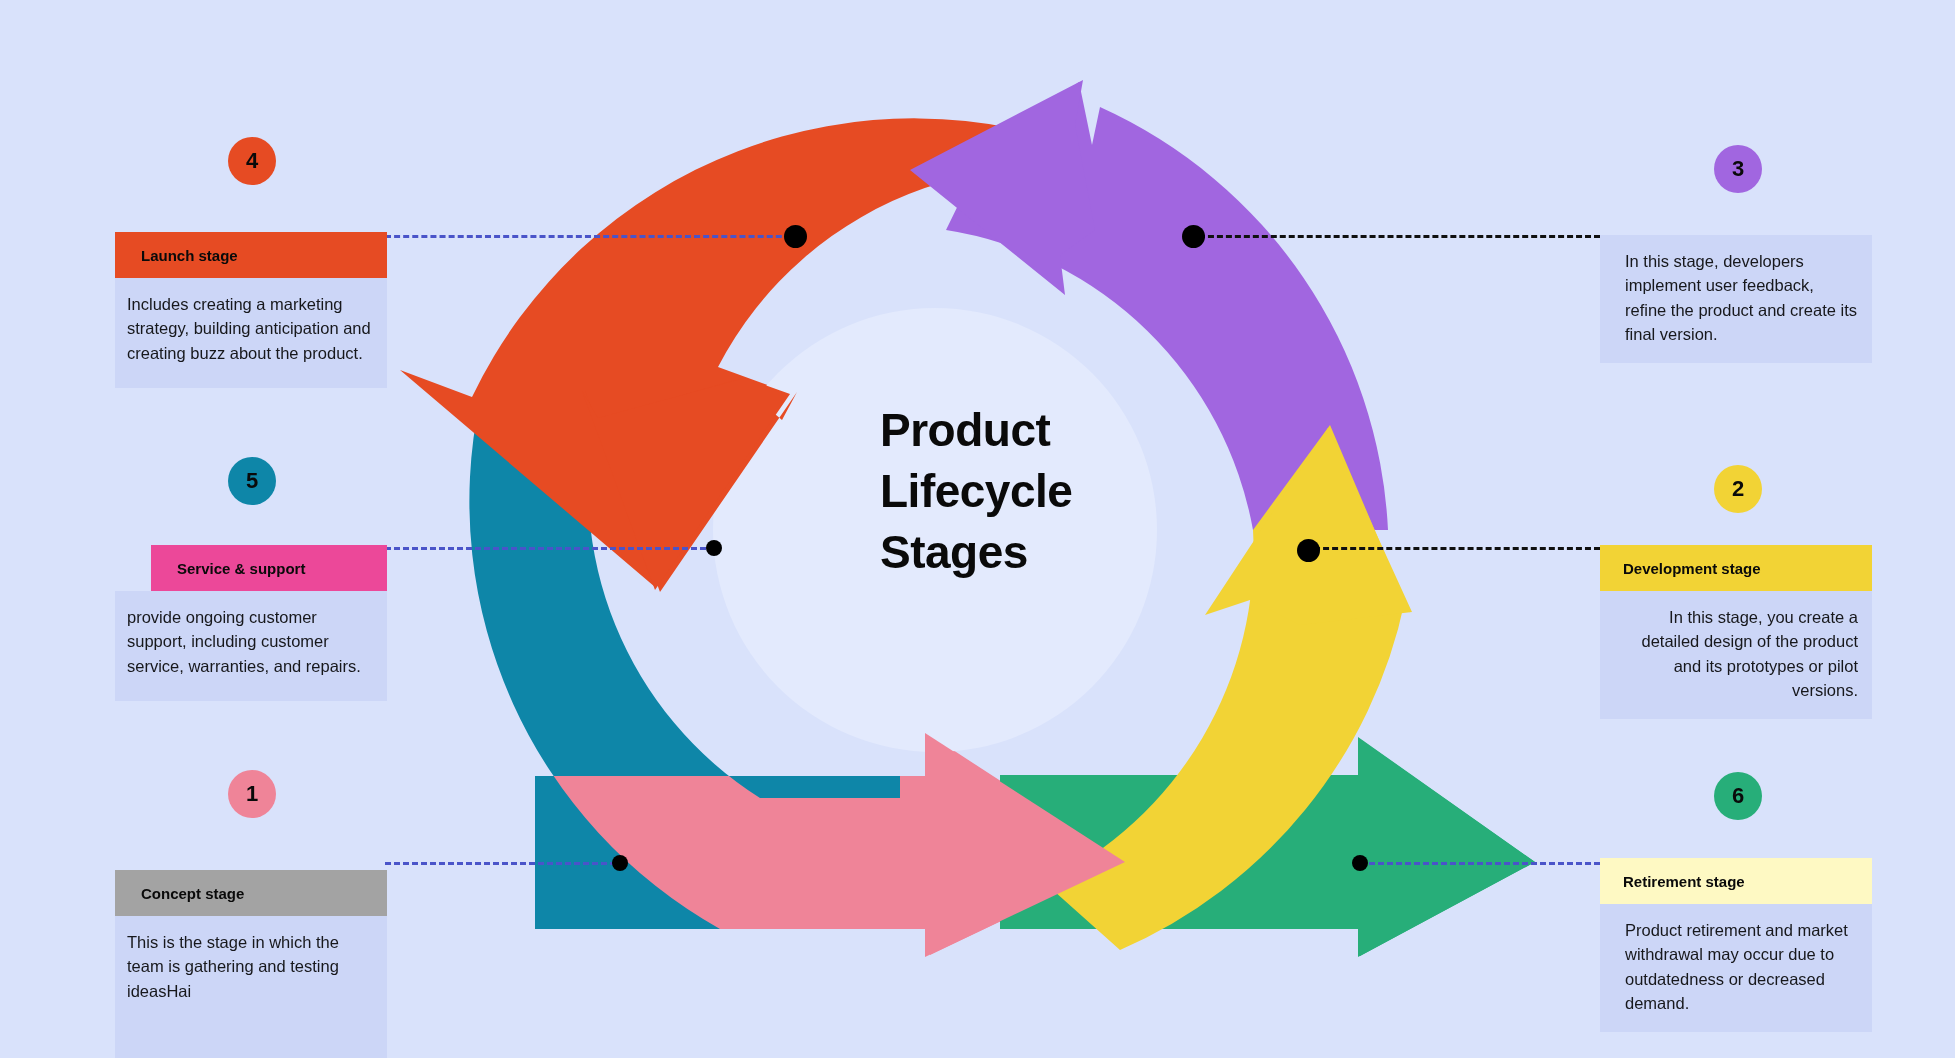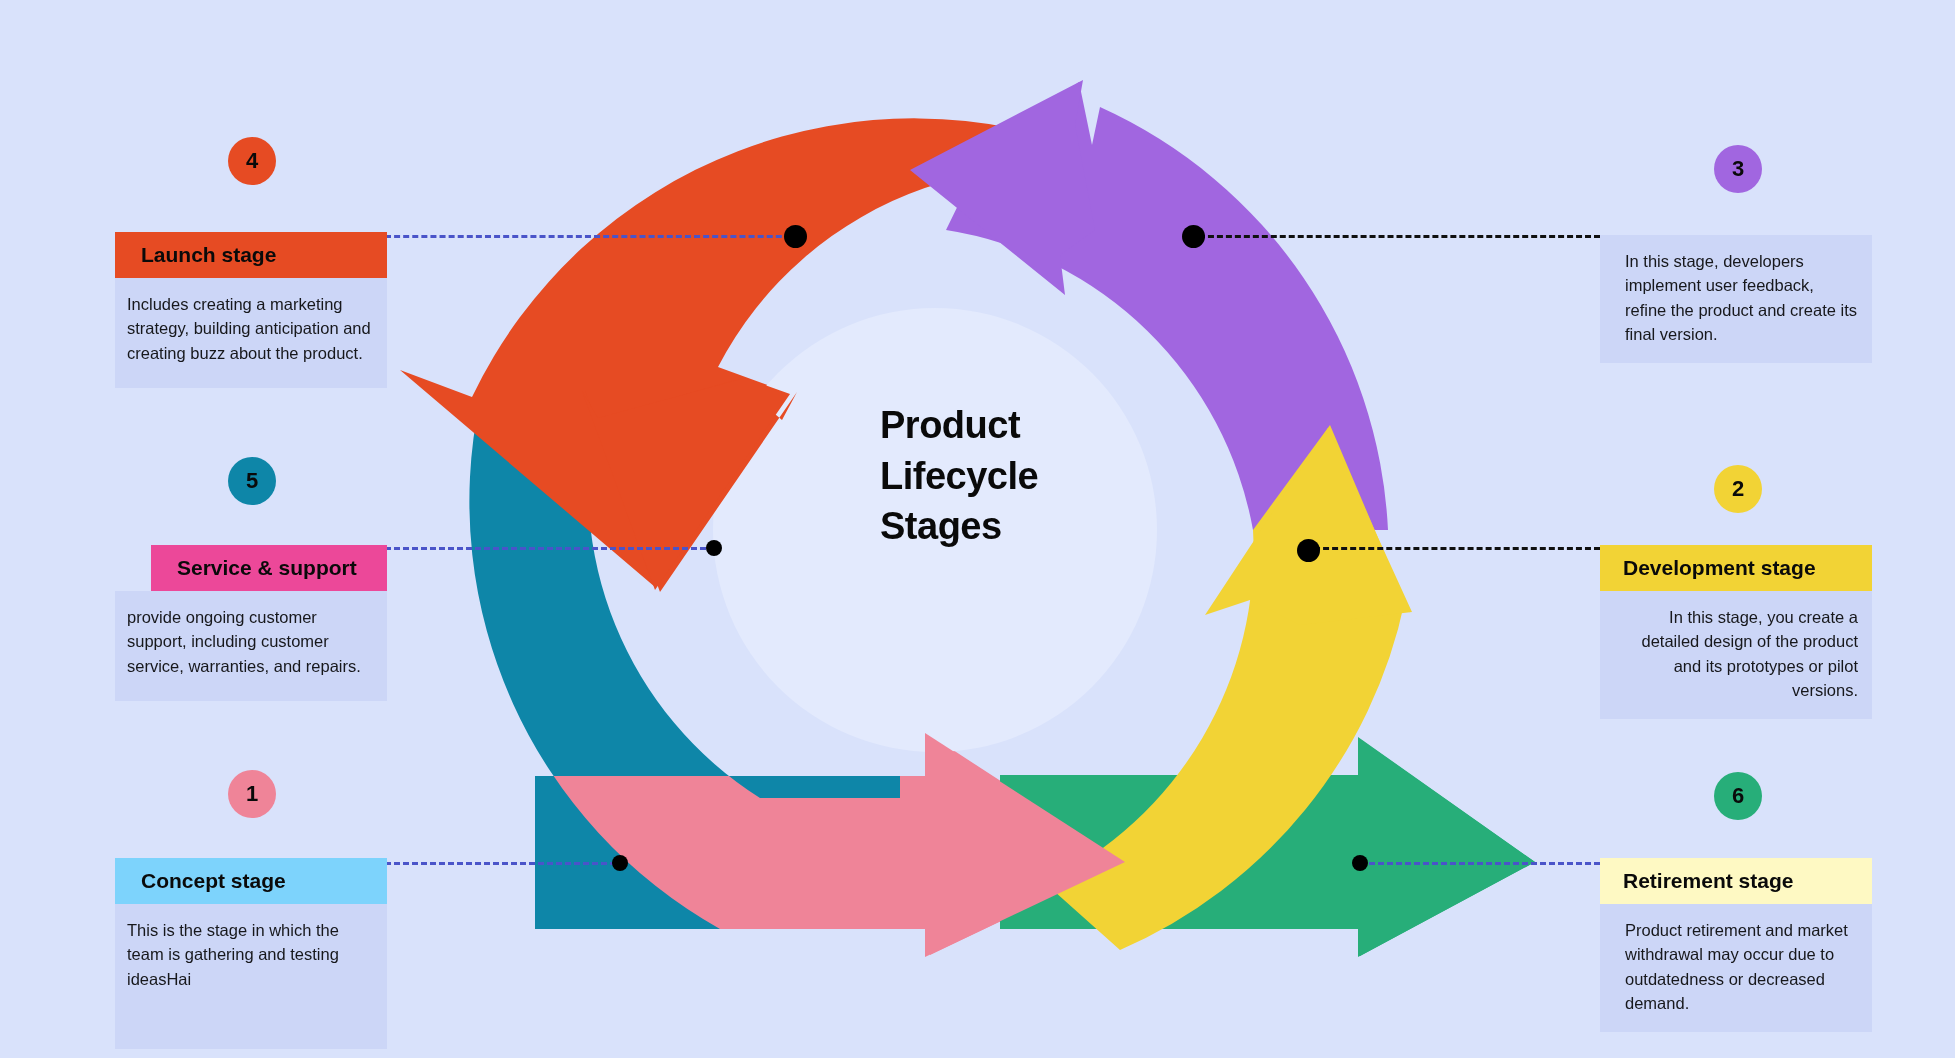--- a/index.html
+++ b/index.html
@@ -13,33 +13,33 @@
   #stage{position:absolute;left:0;top:0;width:1955px;height:1058px;}
 
   
   #ring{position:absolute;left:0;top:0;width:1955px;height:1058px;}
 
   
   .center-title{
     position:absolute;
     left:880px;top:400px;
     width:260px;
-    font-size:38px;
+    font-size:46px;
     font-weight:bold;
     line-height:1.33;
     color:#0a0a0a;
     letter-spacing:-0.5px;
   }
 
   
   .card{position:absolute;width:272px;}
   .card .hdr{
     height:46px;
     display:flex;align-items:center;
-    font-size:21px;font-weight:bold;color:#0a0a0a;
+    font-size:15px;font-weight:bold;color:#0a0a0a;
     box-sizing:border-box;
   }
   .card .body{
     background:#ccd6f7;
     font-size:16.5px;line-height:1.48;color:#17181c;
     box-sizing:border-box;
     padding:14px 14px 16px 14px;
   }
   .card.left .hdr{padding-left:26px;}
   .card.left .body{padding-left:12px;min-height:110px;}
@@ -156,21 +156,21 @@
     <div class="hdr" style="background:#ec4899;margin-left:36px;">
       <span>Service &amp; support</span>
     </div>
     <div class="body">   provide ongoing customer support, including customer service, warranties, and repairs.</div>
   </div>
 
   <div class="badge" style="left:228px;top:770px;background:#ef8498;">
     <span>1</span>
   </div>
   <div class="card left" style="left:115px;top:858px;">
-    <div class="hdr" style="background:#7dd3fc;">
+    <div class="hdr" style="background:#a3a3a3;margin-top:12px;">
       <span>Concept stage</span>
     </div>
     <div class="body" style="min-height:145px;">This is the stage in which the team is gathering and testing ideasHai</div>
   </div>
 
   <div class="badge" style="left:1714px;top:145px;background:#a166e0;">
     <span>3</span>
   </div>
   <div class="card right" style="left:1600px;top:235px;">
     <div class="body">In this stage, developers implement user feedback, refine the product and create its final version.</div>

